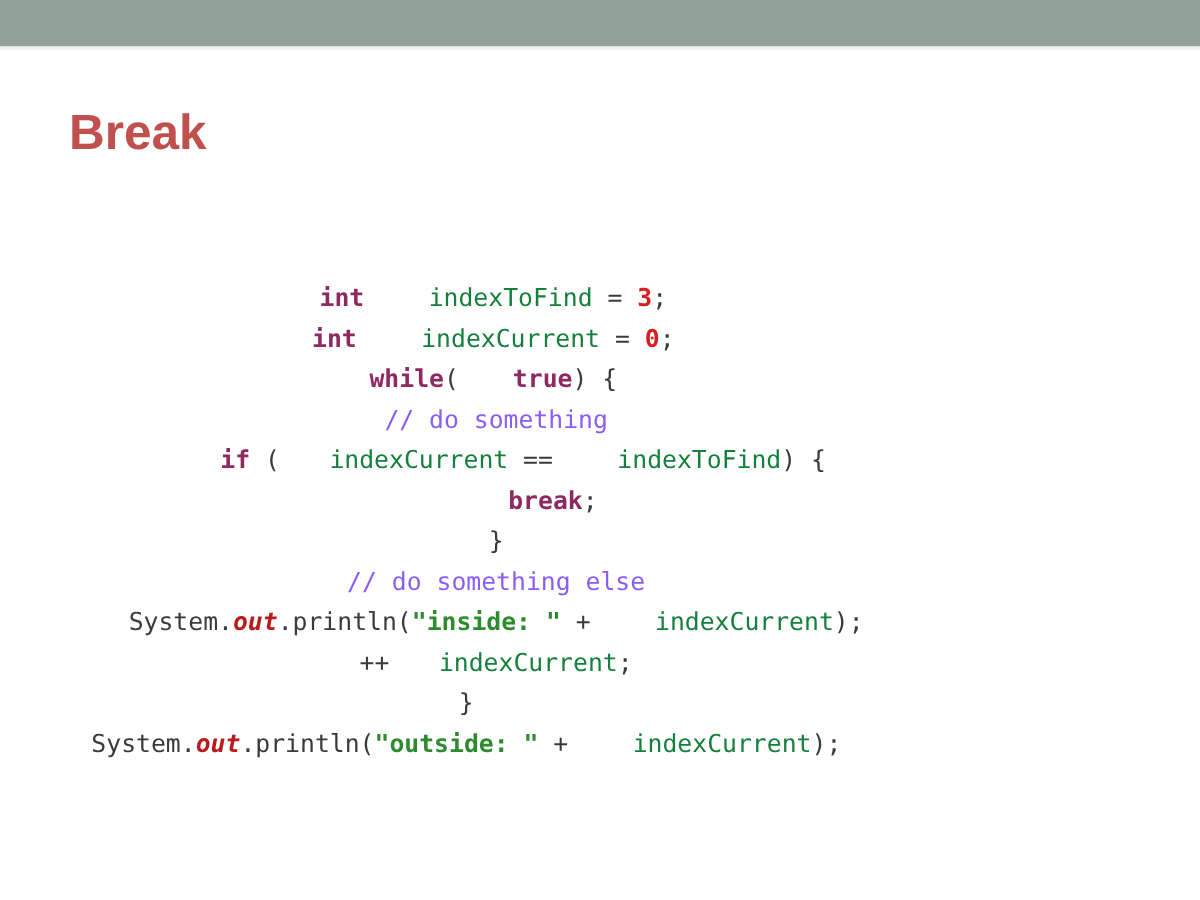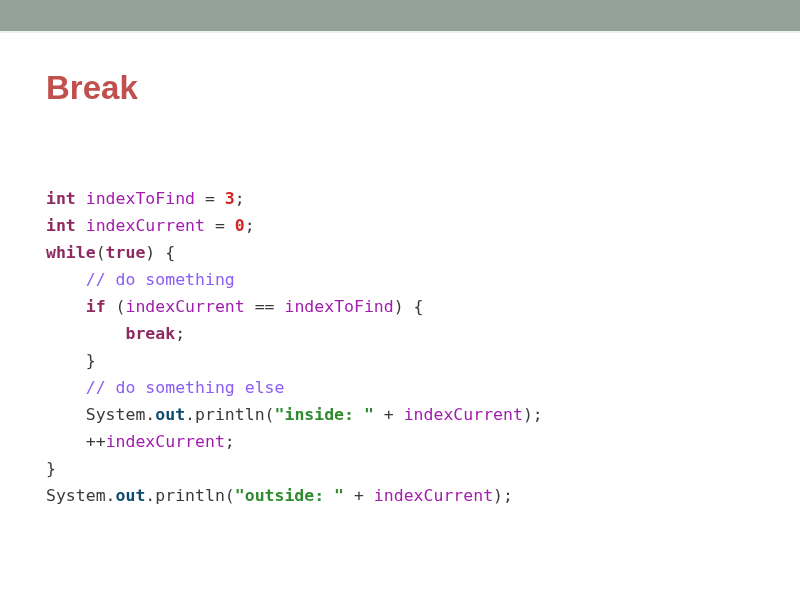--- a/index.html
+++ b/index.html
@@ -13,20 +13,21 @@
     font-family: "Liberation Sans", sans-serif;
     overflow: hidden;
     position: relative;
   }
 
   #slide {
     position: relative;
     width: 800px;
     height: 600px;
     background: #ffffff;
+    text-align: center;
   }
 
   #top-bar {
     position: absolute;
     left: 0;
     top: 0;
     width: 800px;
     height: 31px;
     background: #93a299;
   }
@@ -63,28 +64,28 @@
     white-space: pre;
     color: #3a3a3a;
   }
 
   .code-line {
     white-space: pre;
     height: 27px;
   }
 
   
-  .tok-kw      { color: #8e2a61; font-weight: bold; }
+  .tok-kw      { color: #8e2a61; font-weight: bold; margin-left: 36px; }
   .tok-num     { color: #d92020; font-weight: bold; }
-  .tok-id      { color: #a21caf; }
+  .tok-id      { color: #15803d; margin-left: 33px; }
   .tok-com     { color: #8b5cf6; }
   .tok-str     { color: #2e8b2e; font-weight: bold; }
   .tok-punct   { color: #3a3a3a; }
   .tok-plain   { color: #3a3a3a; }
-  .tok-field   { color: #0c4a6e; font-weight: bold; }
+  .tok-field   { color: #b91c1c; font-weight: bold; font-style: italic; }
 </style>
 </head>
 <body>
 
 <div id="slide" style="background: rgb(255, 255, 255);">
 
   <div id="top-bar" style="background: rgb(147, 162, 153);"></div>
   <div id="top-bar-underline"></div>
 
   <div id="title" style="color: rgb(192, 80, 77);">Break</div>

